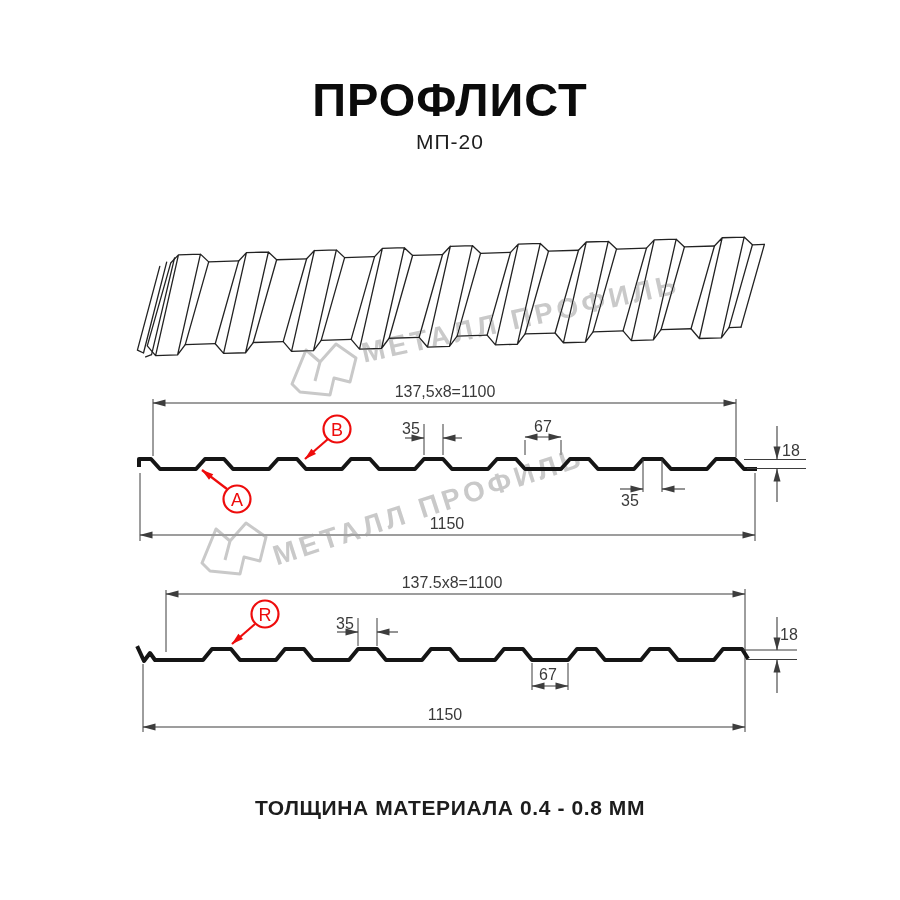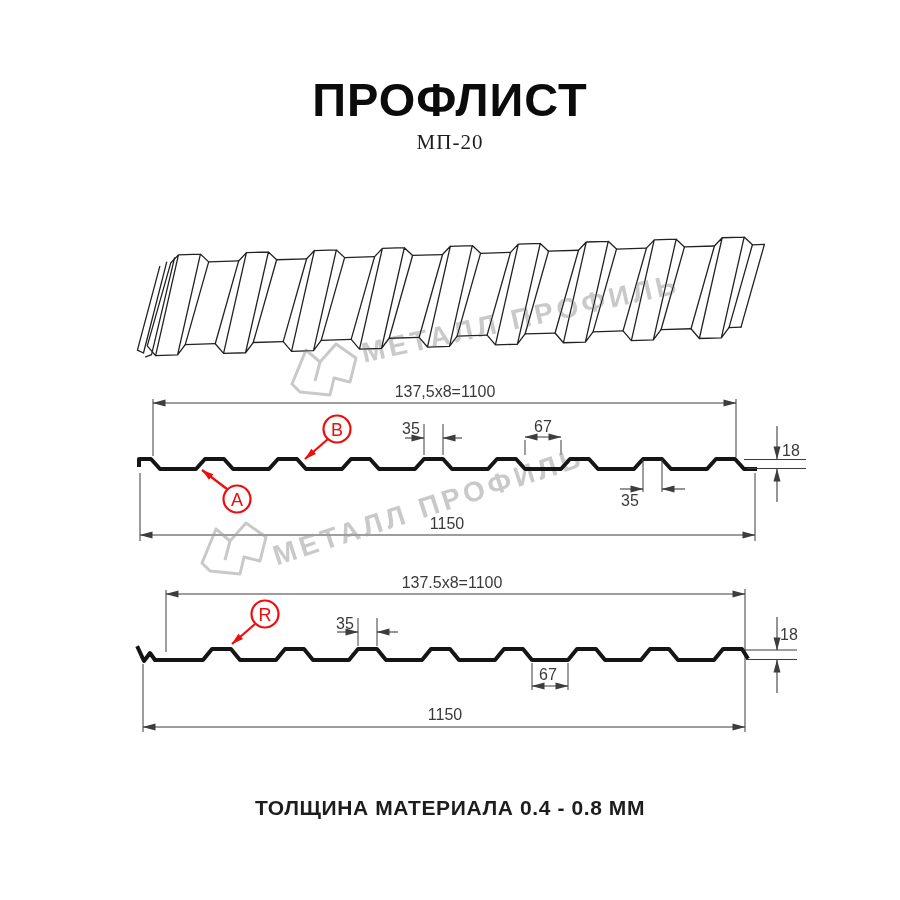--- a/index.html
+++ b/index.html
@@ -13,21 +13,21 @@
   .canvas{
     position:relative;width:900px;height:864px;background:var(--background);
     font-family:"Liberation Sans",sans-serif;overflow:hidden;
   }
   .page-title{
     position:absolute;left:0;top:72px;width:100%;text-align:center;
     font-size:47px;font-weight:800;letter-spacing:1px;color:#0b0b0b;
   }
   .page-subtitle{
     position:absolute;left:0;top:130px;width:100%;text-align:center;
-    font-size:21px;font-weight:500;letter-spacing:1px;color:#1d1d1d;font-family:Liberation Serif, serif;
+    font-size:21px;font-weight:500;letter-spacing:1px;color:#1d1d1d;
   }
   .caption{
     position:absolute;left:0;top:796px;width:100%;text-align:center;
     font-size:21px;font-weight:700;letter-spacing:0.6px;color:#1d1d1d;
   }
   .drawing{position:absolute;left:0;top:0;width:900px;height:900px;}
   svg text{font-family:"Liberation Sans",sans-serif;fill:#3a3a3a;}
   svg .dim-text{font-size:16px;}
   svg .red-text{fill:var(--accent-red);font-size:18px;}
   .line3d{stroke:#222;stroke-width:1.3;fill:none;stroke-linejoin:round;stroke-linecap:round;}

